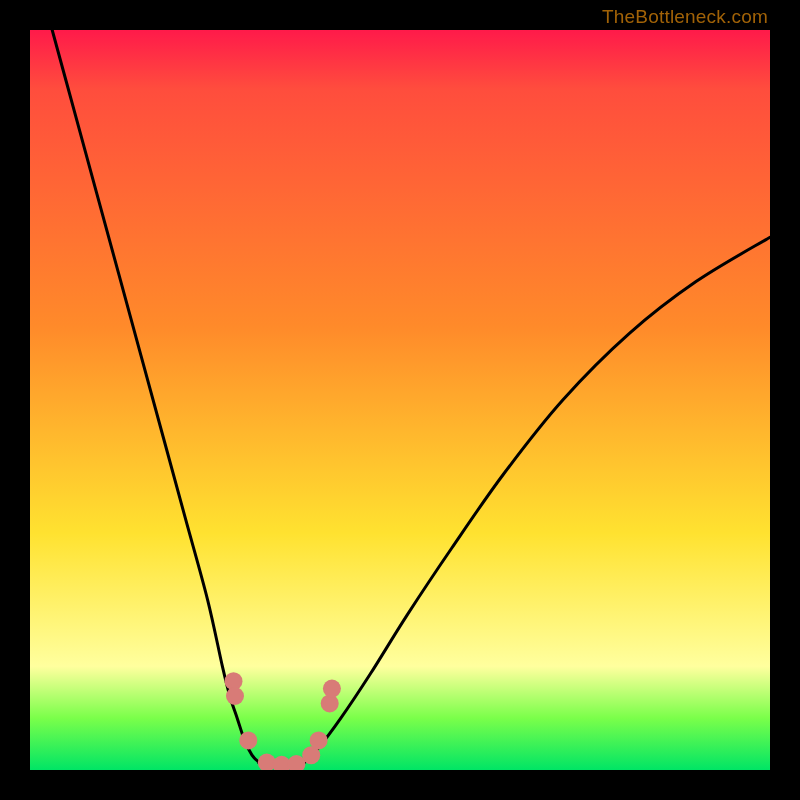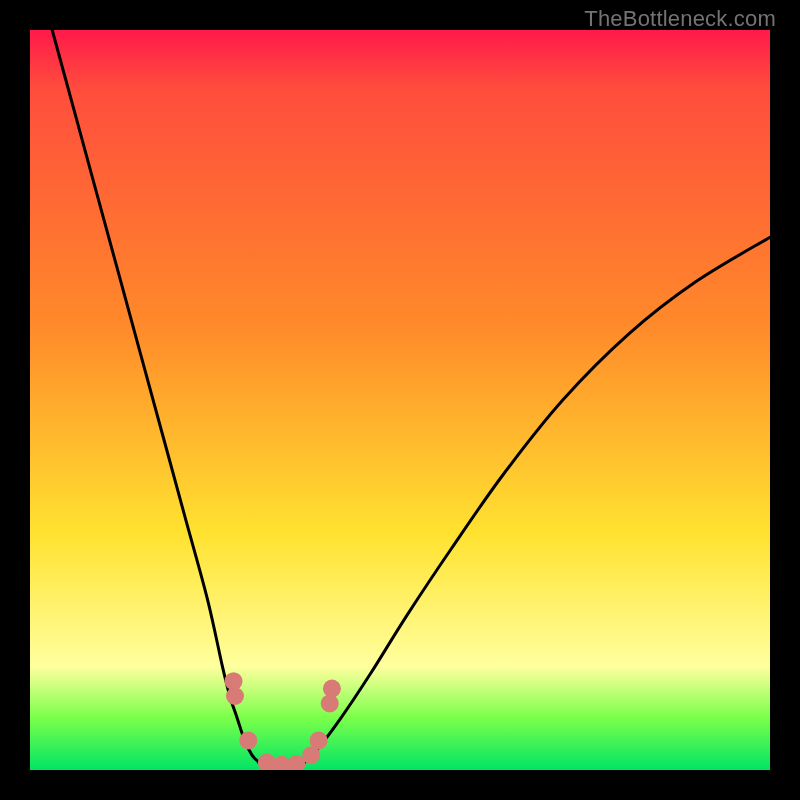--- a/index.html
+++ b/index.html
@@ -19,23 +19,23 @@
     height: 740px;
     overflow: hidden;
   }
   .gradient {
     position: absolute;
     left: 0; top: 0; right: 0; bottom: 0;
   }
   .watermark {
     position: absolute;
     top: 6px;
-    right: 24px;
-    color: #737373;
-    font-size: 22px;
+    right: 32px;
+    color: #a16207;
+    font-size: 19px;
     font-weight: 500;
     letter-spacing: 0.2px;
   }
   svg.curve {
     position: absolute;
     left: 0; top: 0;
     width: 740px;
     height: 740px;
     overflow: visible;
   }

